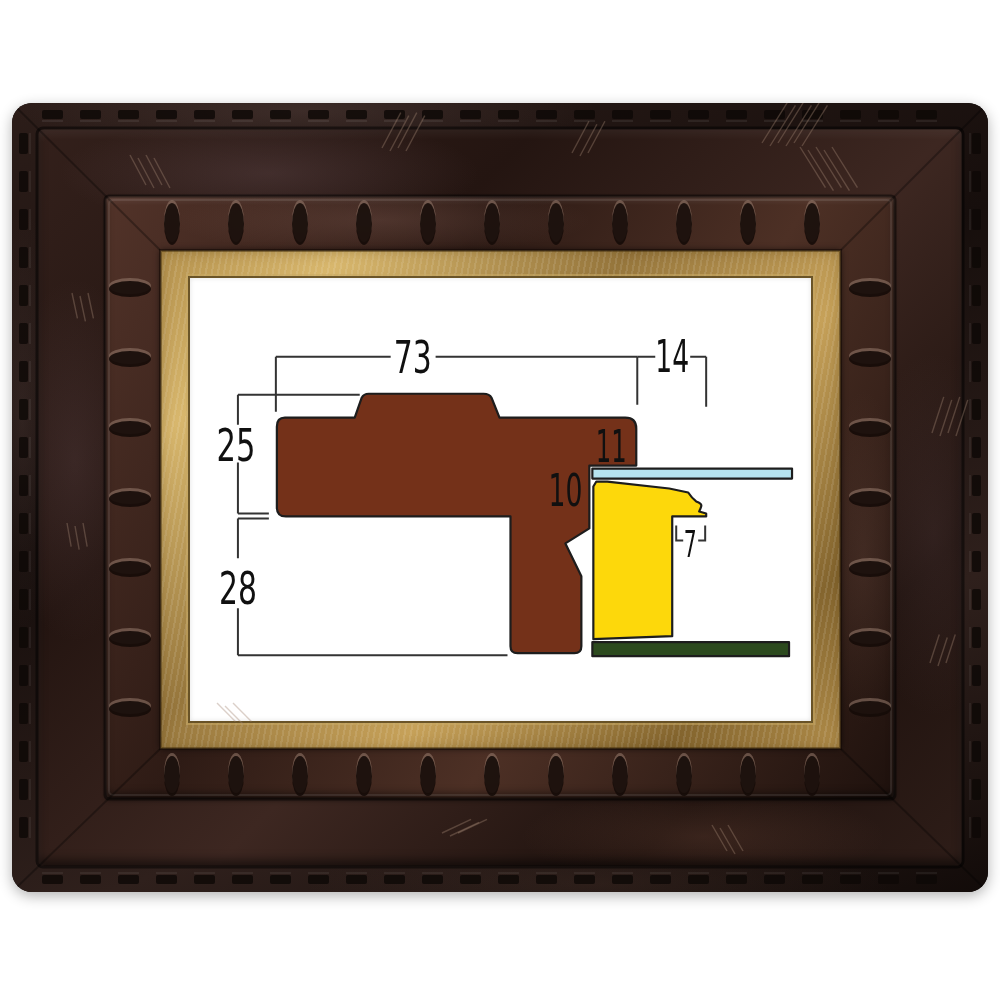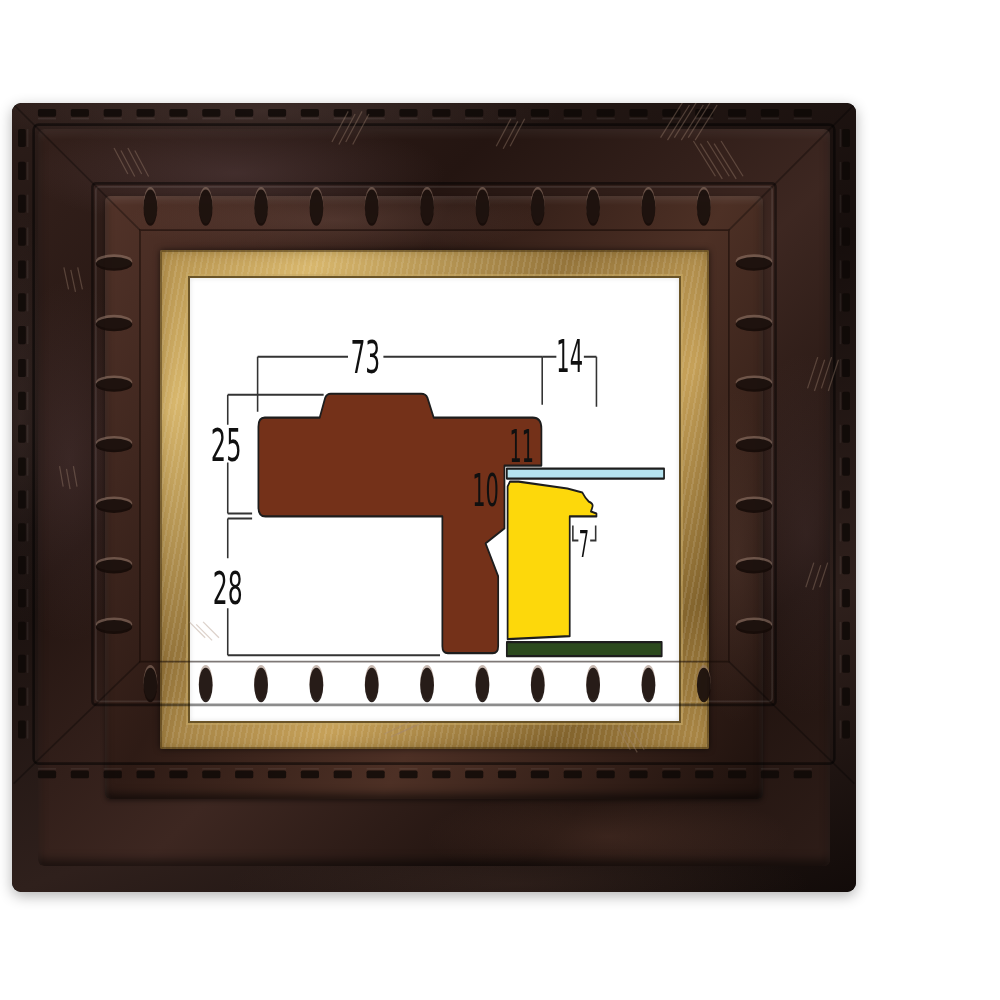--- a/index.html
+++ b/index.html
@@ -1,18 +1,18 @@
 <!DOCTYPE html>
 <html><head>
 <meta charset="utf-8">
 <style>
   html,body{margin:0;padding:0;background:#ffffff;}
   .page{position:relative;width:1000px;height:1000px;background:#ffffff;overflow:hidden;
         font-family:"DejaVu Sans","Liberation Sans",sans-serif;}
-  .frame{position:absolute;left:12px;top:103px;width:844px;height:789px;border-radius:9px;
+  .frame{position:absolute;left:12px;top:103px;width:976px;height:789px;border-radius:20px;
          box-shadow:0 4px 14px rgba(0,0,0,.30), inset 0 0 0 2px #0a0605;overflow:hidden;}
   .band-outer{position:absolute;inset:0;border-radius:9px;
      background:
        radial-gradient(ellipse 420px 60px at 30% 1%, rgba(150,120,115,.20), transparent 70%),
        radial-gradient(ellipse 60px 300px at 1% 40%, rgba(140,110,105,.18), transparent 70%),
        radial-gradient(ellipse 420px 60px at 60% 99%, rgba(120,85,70,.15), transparent 70%),
        linear-gradient(160deg,#2c1d19 0%,#160e0c 40%,#2f201c 72%,#120b09 100%);}
   .board{position:absolute;inset:26px;border-radius:6px;
      background:
        radial-gradient(ellipse 300px 80px at 25% 6%, rgba(135,105,112,.25), transparent 70%),

